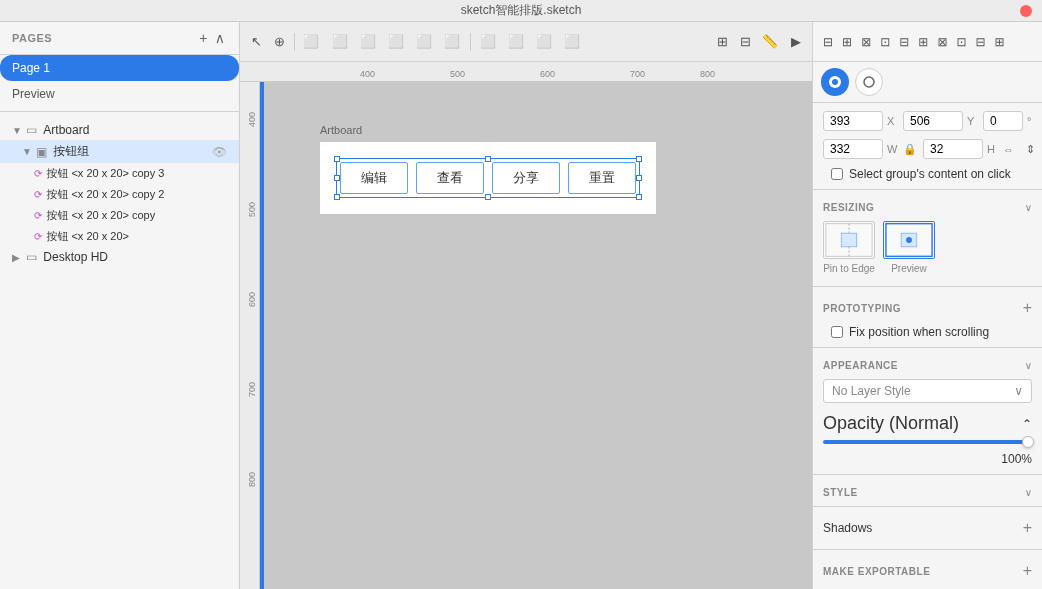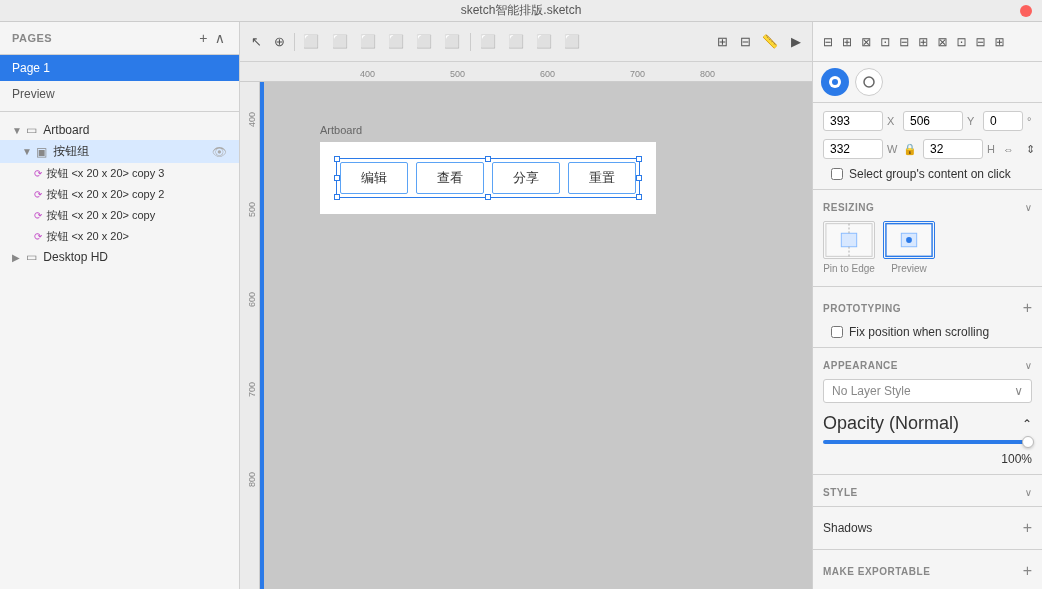--- a/index.html
+++ b/index.html
@@ -52,20 +52,21 @@
       border: none;
       cursor: pointer;
       color: #666;
       font-size: 14px;
       padding: 0 2px;
     }
     .page-item {
       padding: 6px 12px;
       cursor: pointer;
       font-size: 12px;
+      border-radius: 12px;
     }
     .page-item.active {
       background: #2b7ae8;
       color: white;
     }
     .page-item.symbols { color: #555; }
 
     
     #layer-tree {
       flex: 1;

